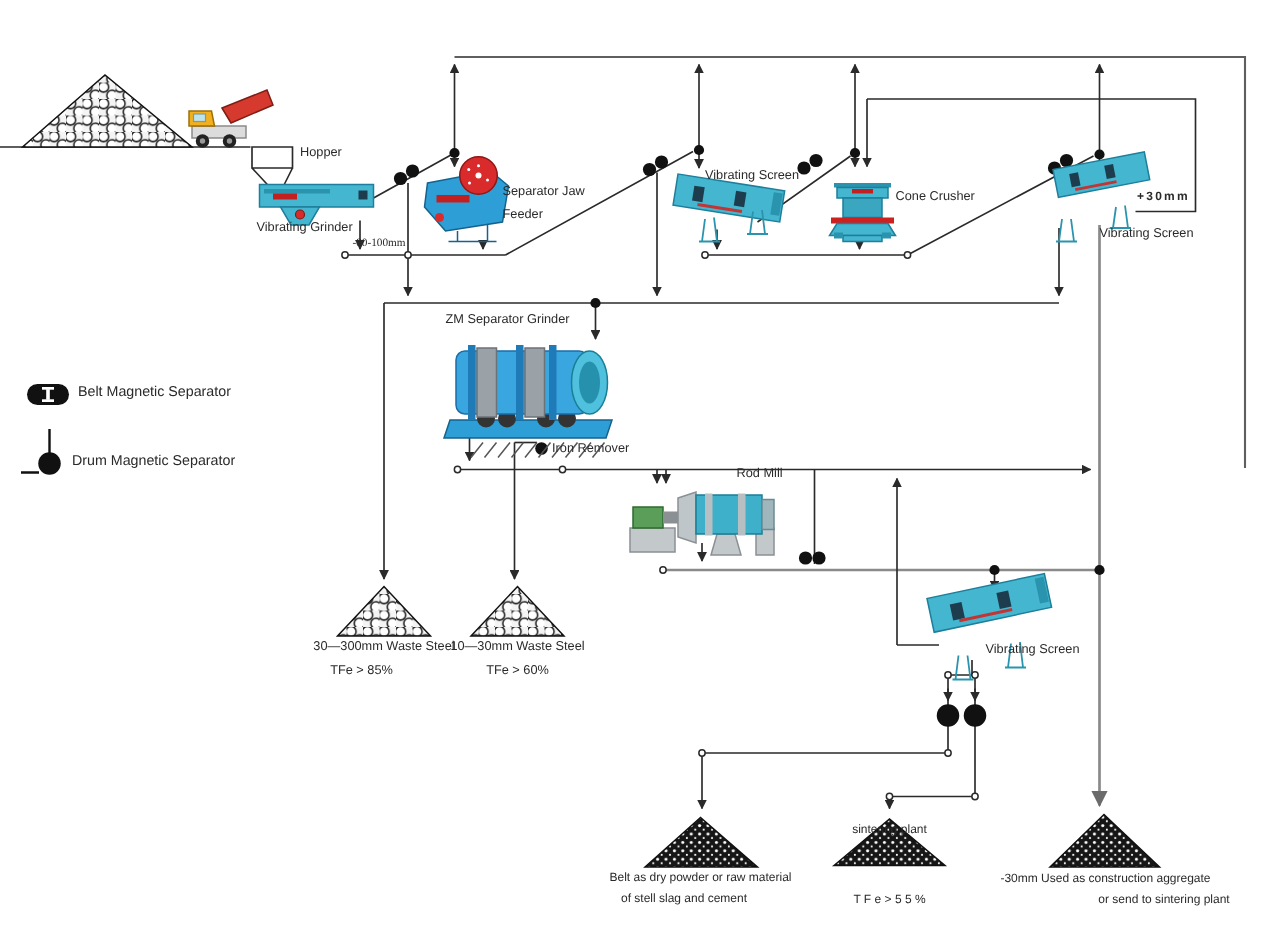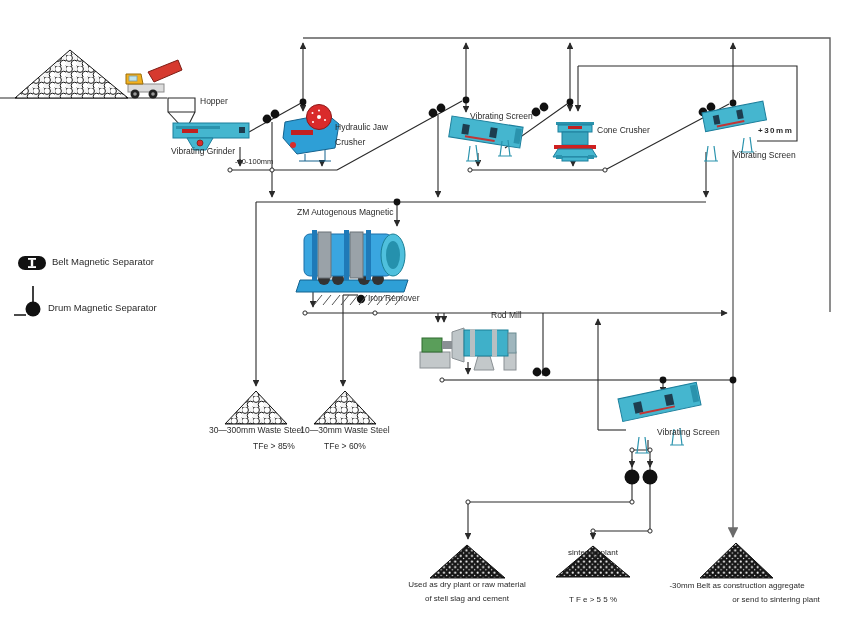--- a/index.html
+++ b/index.html
@@ -1,20 +1,20 @@
 <!DOCTYPE html>
 <html><head>
 <meta charset="utf-8">
 <style>
   html,body{margin:0;padding:0;background:#ffffff;}
   #stage{position:relative;width:850px;height:623px;background:#fff;overflow:hidden;
          font-family:"Liberation Sans", sans-serif;color:#222;}
   #flow-svg{position:absolute;left:0;top:0;}
   .lbl{position:absolute;font-size:8.5px;line-height:1.15;white-space:nowrap;color:#2a2a2a;}
-  .lbl.small{font-size:7.5px;}
+  .lbl.small{font-size:7.5px;font-family:Liberation Serif, serif;}
   .lbl.center{transform:translateX(-50%);text-align:center;}
   .lbl.legend{font-size:9.5px;}
   .lbl.bold-sp{font-weight:bold;letter-spacing:1.5px;font-size:8px;}
   .lbl.tiny{font-size:8px;}
 </style>
 </head>
 <body>
 
 <div id="stage">
 
@@ -274,42 +274,42 @@
     <g>
       <path d="M14,315 H26 M33,286 V302" stroke="#111" stroke-width="1.6" fill="none"></path>
       <circle cx="33" cy="309" r="7.5" fill="#111"></circle>
     </g>
   </g>
 </svg>
 
 <div class="lbl" style="left:200px;top:97px">Hopper</div>
 <div class="lbl" style="left:171px;top:147px">Vibrating Grinder</div>
 <div class="lbl small" style="left:235px;top:158px">-80-100mm</div>
-<div class="lbl" style="left:335px;top:123px">Hydraulic Jaw</div>
-<div class="lbl" style="left:335px;top:138px">Crusher</div>
+<div class="lbl" style="left:335px;top:123px">Separator Jaw</div>
+<div class="lbl" style="left:335px;top:138px">Feeder</div>
 <div class="lbl" style="left:470px;top:112px">Vibrating Screen</div>
 <div class="lbl" style="left:597px;top:126px">Cone Crusher</div>
 <div class="lbl" style="left:733px;top:151px">Vibrating Screen</div>
 <div class="lbl bold-sp" style="left:758px;top:126px">+30mm</div>
-<div class="lbl" style="left:297px;top:208px">ZM Autogenous Magnetic</div>
+<div class="lbl" style="left:297px;top:208px">ZM Separator Grinder</div>
 <div class="lbl" style="left:368px;top:294px">Iron Remover</div>
 <div class="lbl" style="left:491px;top:311px">Rod Mill</div>
 <div class="lbl" style="left:657px;top:428px">Vibrating Screen</div>
 
 <div class="lbl legend" style="left:52px;top:257px">Belt Magnetic Separator</div>
 <div class="lbl legend" style="left:48px;top:303px">Drum Magnetic Separator</div>
 
 <div class="lbl center" style="left:256px;top:426px">30—300mm Waste Steel</div>
-<div class="lbl center" style="left:274px;top:442px">TFe &gt; 85%</div>
+<div class="lbl center" style="left:241px;top:442px">TFe &gt; 85%</div>
 <div class="lbl center" style="left:345px;top:426px">10—30mm Waste Steel</div>
 <div class="lbl center" style="left:345px;top:442px">TFe &gt; 60%</div>
 
-<div class="lbl center tiny" style="left:467px;top:580px">Used as dry plant or raw material</div>
-<div class="lbl center tiny" style="left:467px;top:594px">of stell slag and cement</div>
+<div class="lbl center tiny" style="left:467px;top:580px">Belt as dry powder or raw material</div>
+<div class="lbl center tiny" style="left:456px;top:594px">of stell slag and cement</div>
 <div class="lbl center tiny" style="left:467px;top:639px">MFe &lt; 2-5%</div>
 
 <div class="lbl center tiny" style="left:593px;top:548px">sintering plant</div>
 <div class="lbl center tiny" style="left:593px;top:595px">T F e &gt; 5 5 %</div>
 
-<div class="lbl center tiny" style="left:737px;top:581px">-30mm Belt as construction aggregate</div>
+<div class="lbl center tiny" style="left:737px;top:581px">-30mm Used as construction aggregate</div>
 <div class="lbl center tiny" style="left:776px;top:595px">or send to sintering plant</div>
 
 </div>
 
 </body></html>

